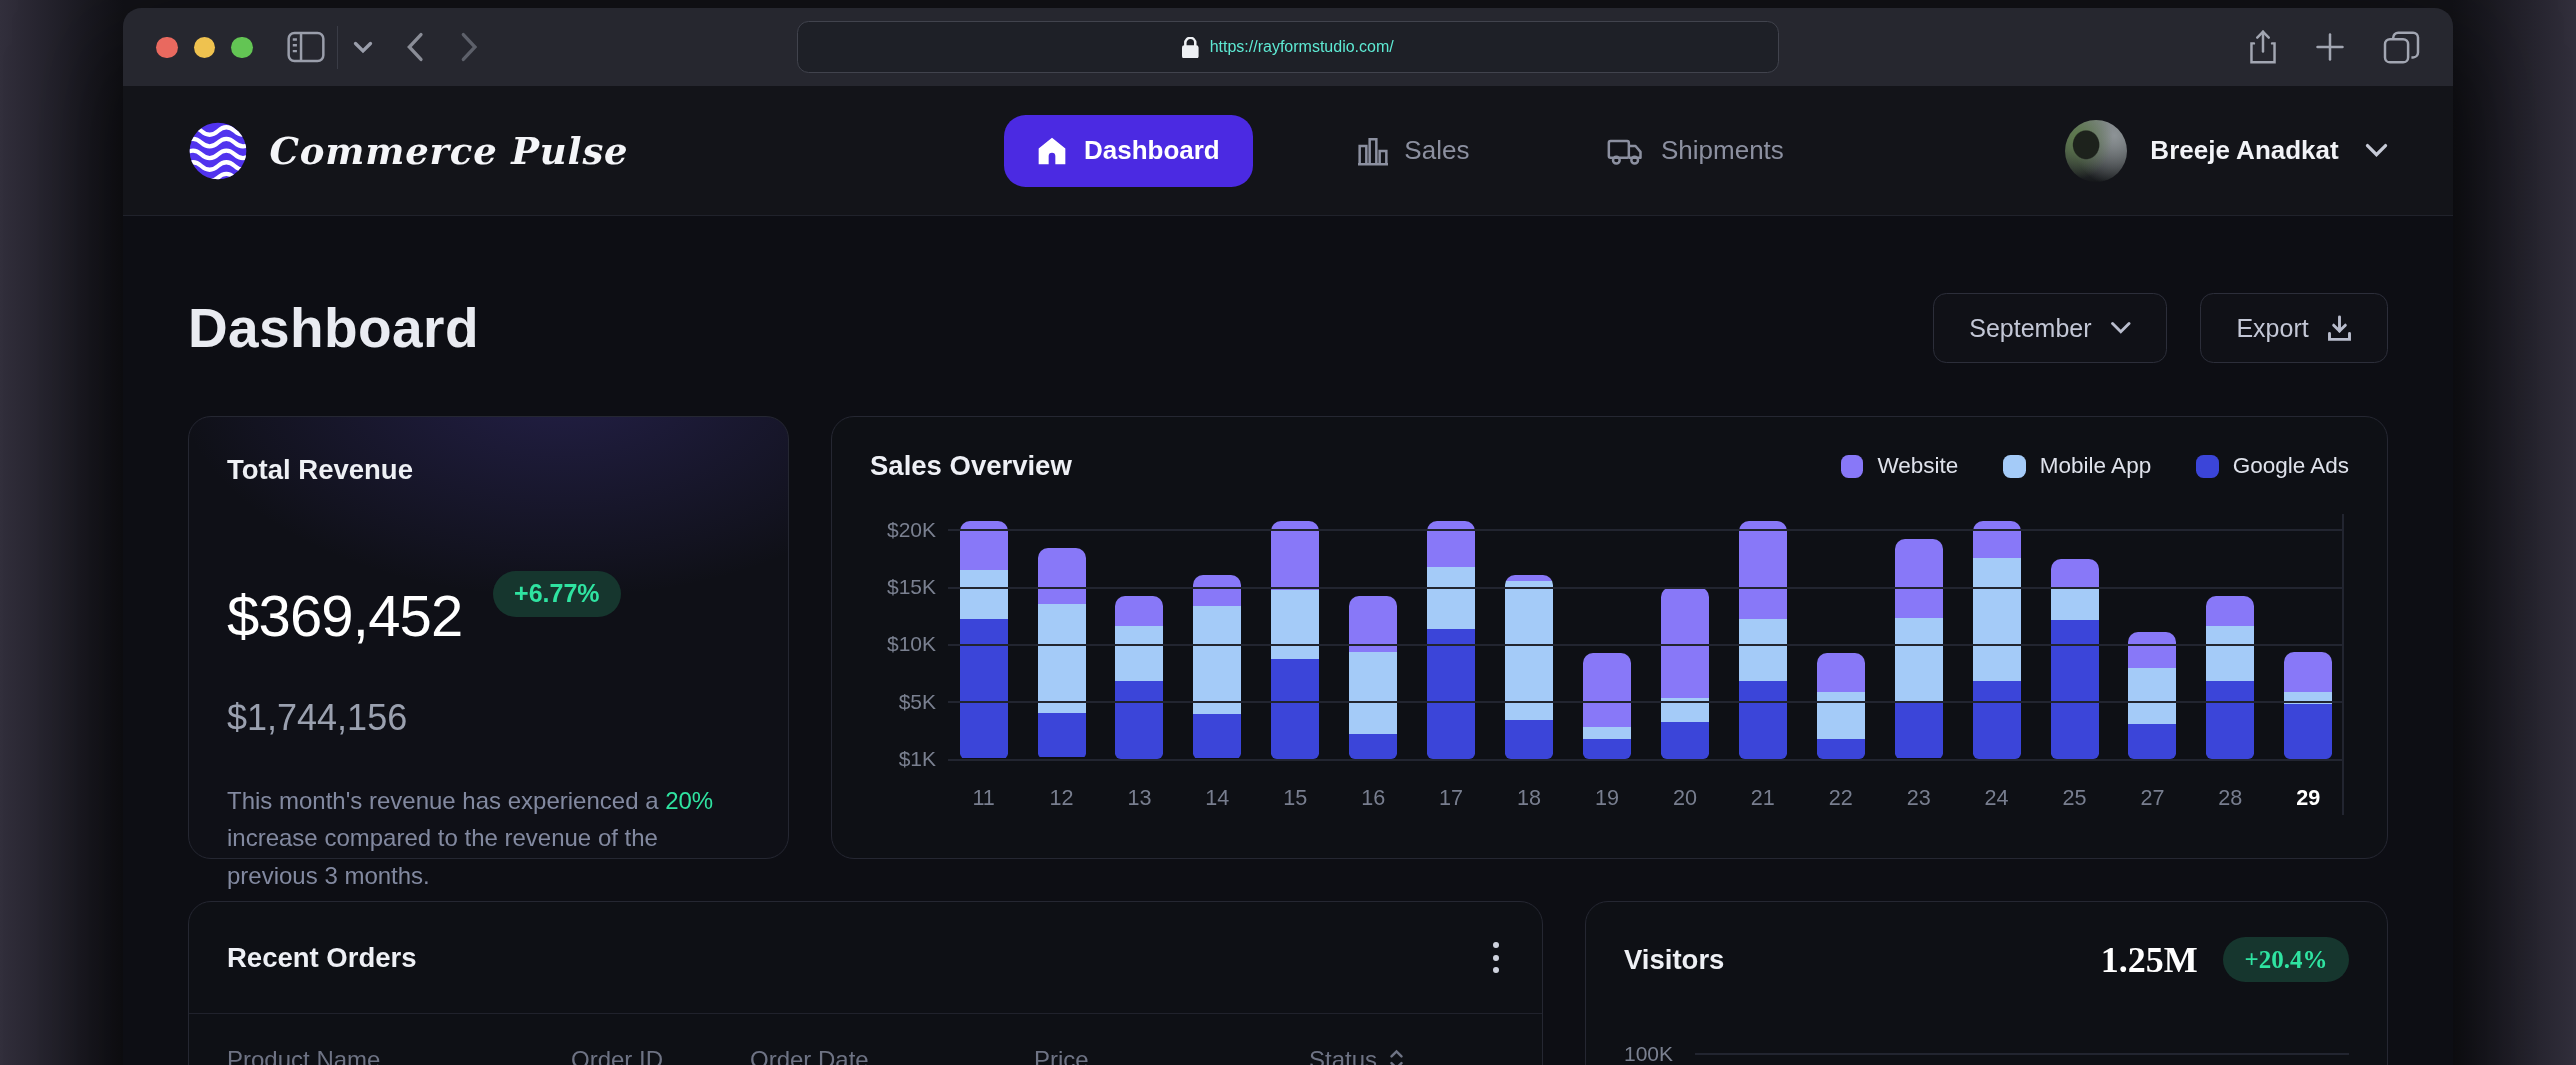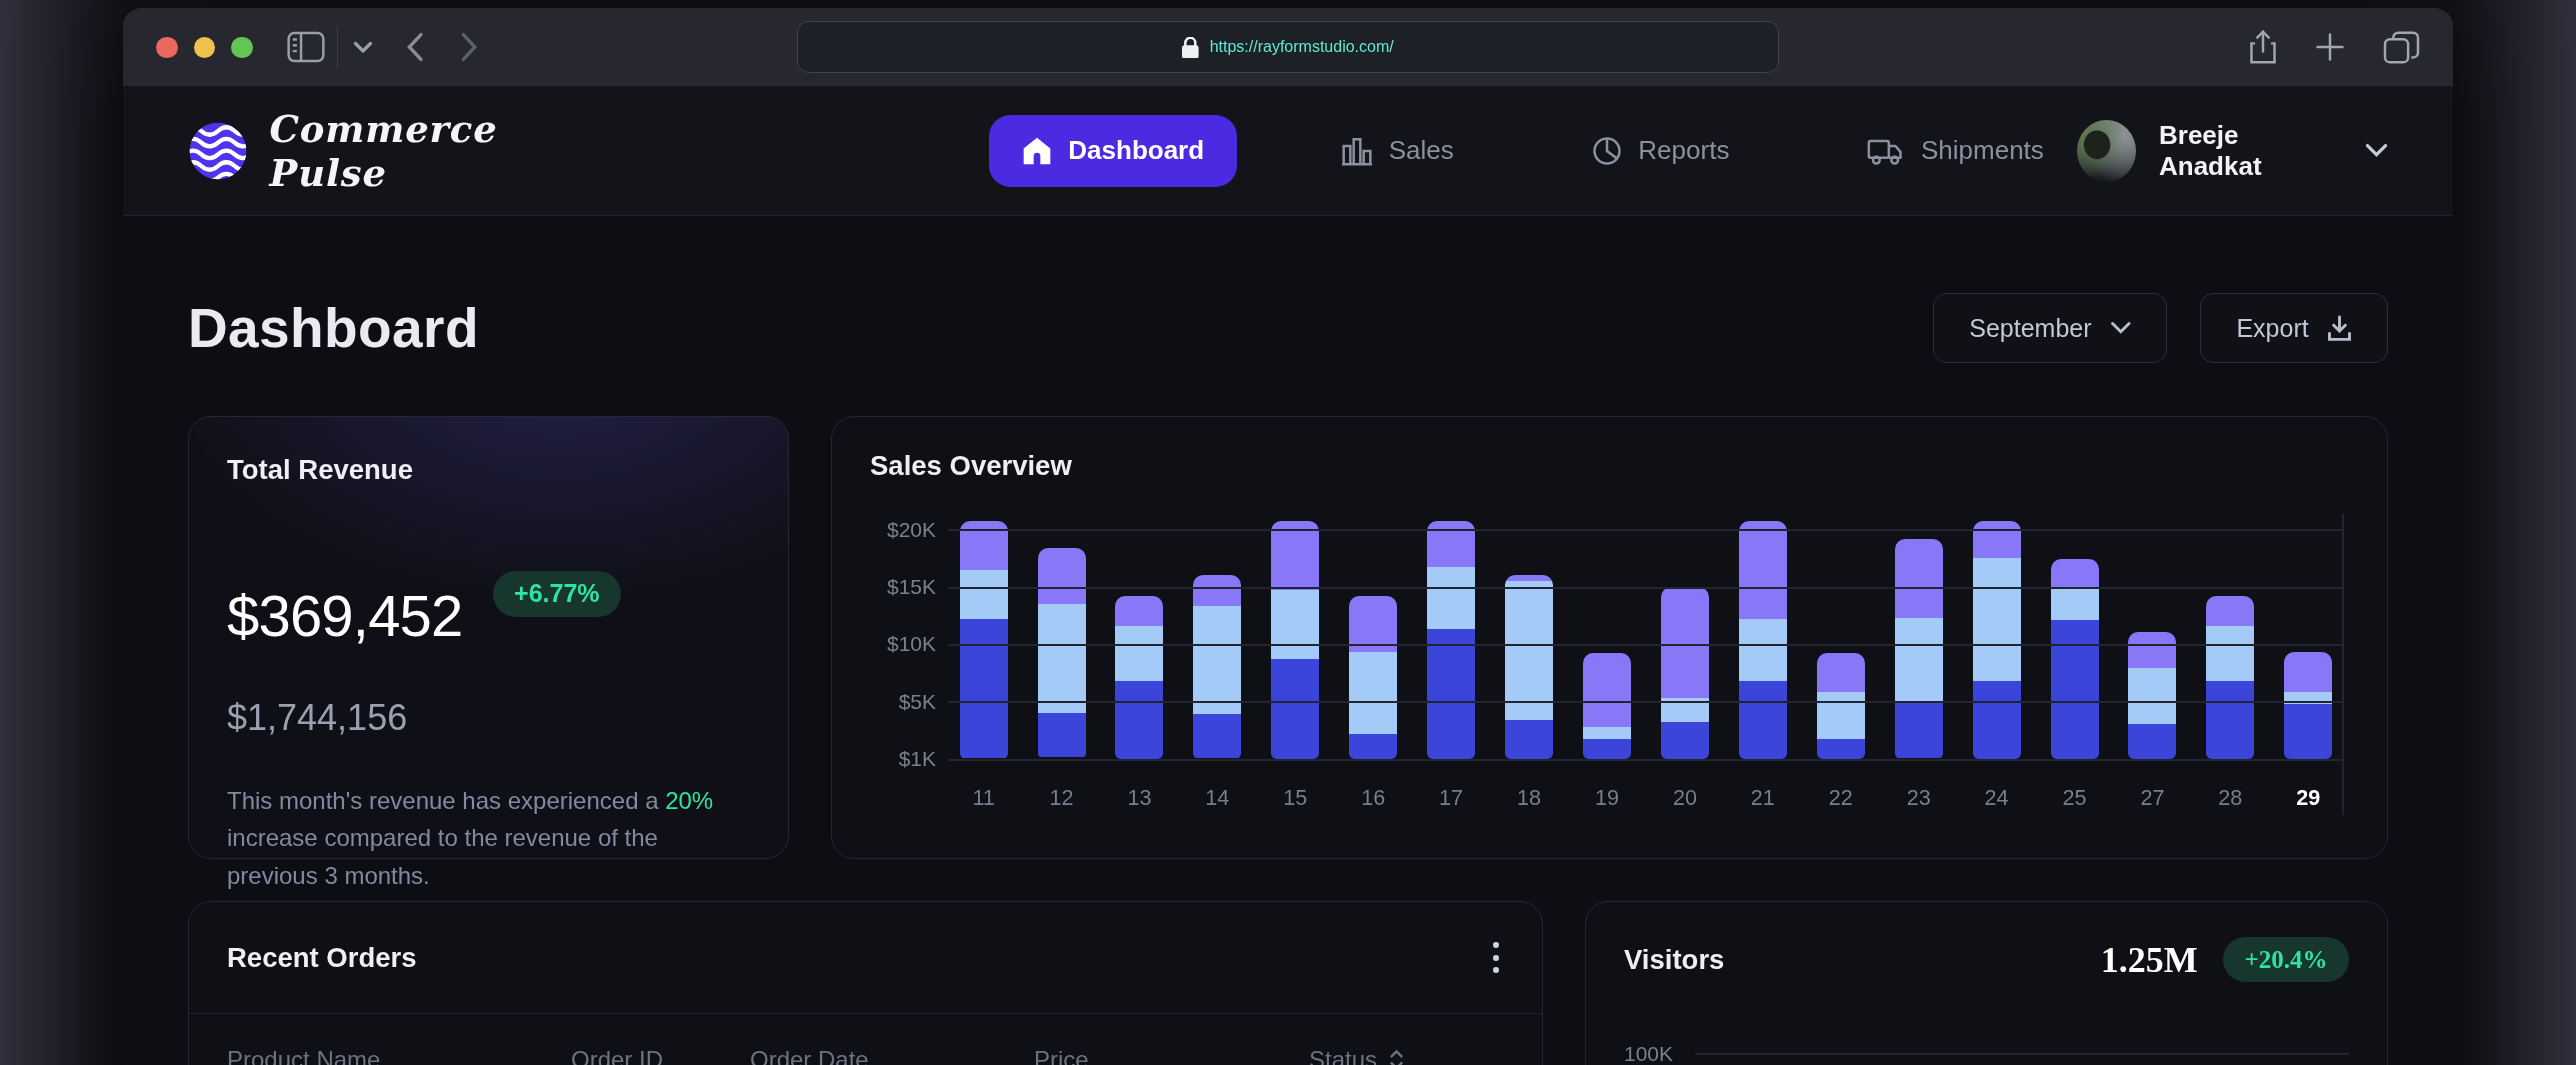--- a/index.html
+++ b/index.html
@@ -239,29 +239,20 @@
           <span>
             <svg width="30" height="30" viewBox="0 0 36 36" fill="none" stroke="currentColor" stroke-width="3">
               <path d="M2 34 V12 h8 V34 M14 34 V4 h8 V34 M26 34 V18 h8 V34"></path>
               <line x1="0" y1="34" x2="36" y2="34"></line>
             </svg>
           </span>
           <span>Sales</span>
         </div>
         <div class="nav-item">
           <span>
-            <svg width="30" height="30" viewBox="0 0 36 36" fill="none" stroke="currentColor" stroke-width="3">
-              <circle cx="18" cy="18" r="15"></circle>
-              <path d="M18 3 V18 L30 27"></path>
-            </svg>
-          </span>
-          <span>Reports</span>
-        </div>
-        <div class="nav-item">
-          <span>
             <svg width="37" height="30" viewBox="0 0 44 36" fill="none" stroke="currentColor" stroke-width="3" stroke-linejoin="round">
               <rect x="2" y="6" width="24" height="20" rx="2"></rect>
               <path d="M26 12 h8 l6 7 v7 h-14"></path>
               <circle cx="11" cy="29" r="4"></circle>
               <circle cx="33" cy="29" r="4"></circle>
             </svg>
           </span>
           <span>Shipments</span>
         </div>
       </div>
@@ -307,20 +298,34 @@
           <span class="rev-value">$369,452</span>
           <span class="badge">+6.77%</span>
         </div>
         <div class="rev-secondary">$1,744,156</div>
         <div class="rev-desc"><span>This month's revenue has experienced a </span><span class="hl">20%</span><span> increase compared to the revenue of the previous 3 months.</span></div>
       </div>
 
       <div class="card sales-card">
         <div class="sales-head">
           <div class="card-title">Sales Overview</div>
+          <div class="legend" id="legend">
+              <div class="legend-item">
+                <span class="legend-swatch" style="background:#8878f8"></span>
+                <span class="legend-label">Website</span>
+              </div>
+              <div class="legend-item">
+                <span class="legend-swatch" style="background:#a4cbf8"></span>
+                <span class="legend-label">Mobile App</span>
+              </div>
+              <div class="legend-item">
+                <span class="legend-swatch" style="background:#3b45d9"></span>
+                <span class="legend-label">Google Ads</span>
+              </div>
+            </div>
         </div>
         <div class="chart" id="chart">
           <div class="axis-right"></div>
           <div class="bars" id="bars">
               <div class="bar" style="height: 238px;">
                 <div style="height: 49px; background: rgb(136, 120, 248); flex: 0 0 auto;"></div>
                 <div style="height: 49px; background: rgb(164, 203, 248); flex: 0 0 auto;"></div>
                 <div style="height: 139px; background: rgb(59, 69, 217); flex: 0 0 auto;"></div>
               </div>
               <div class="bar" style="height: 211px;">

